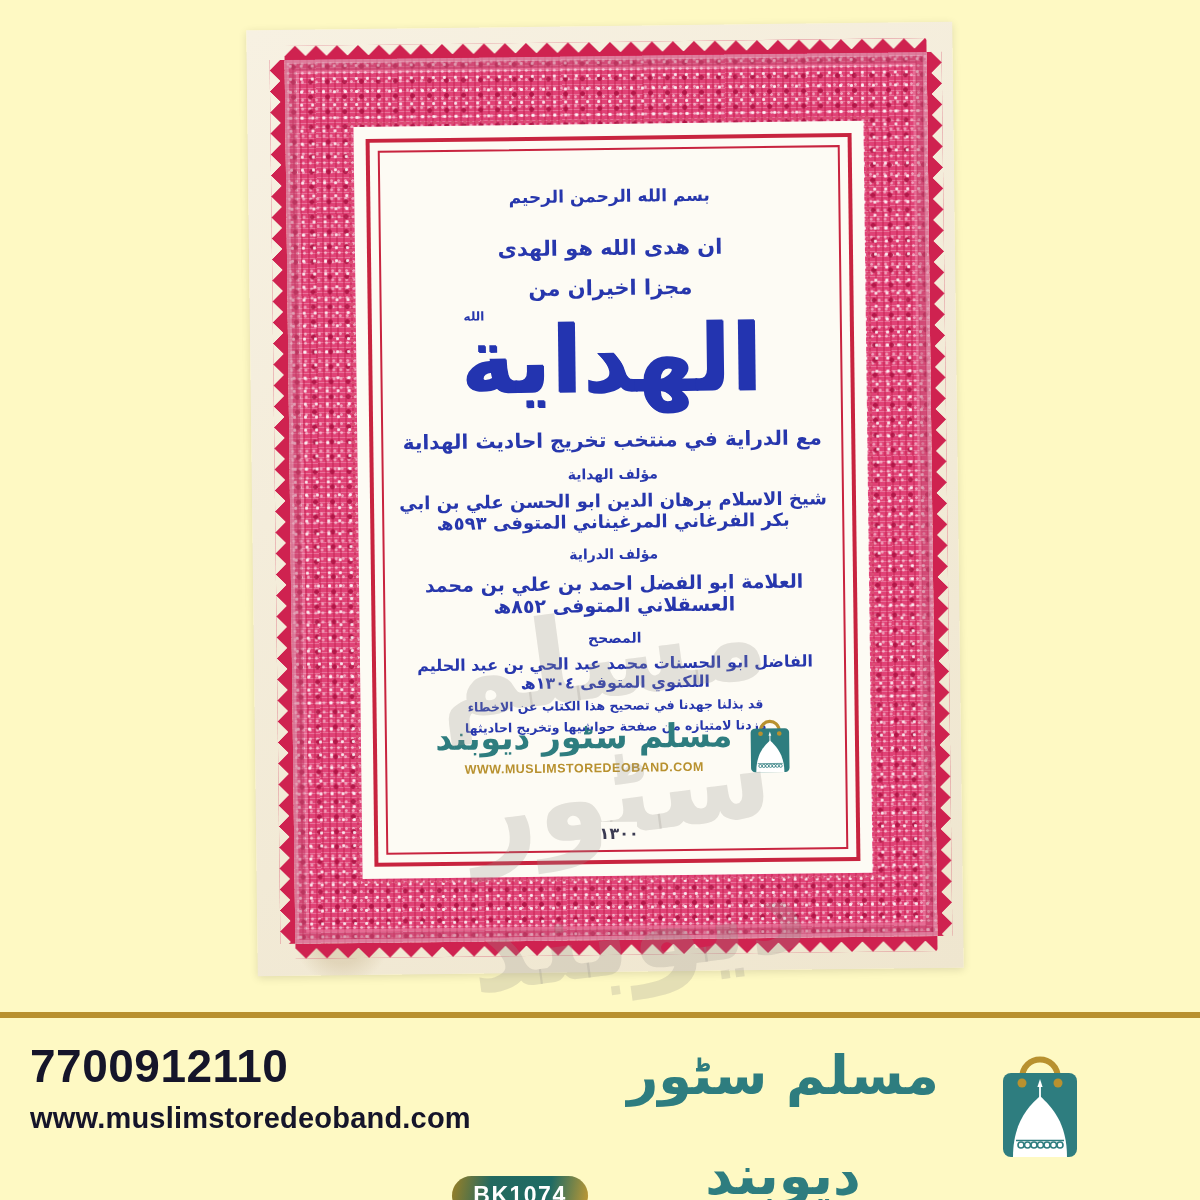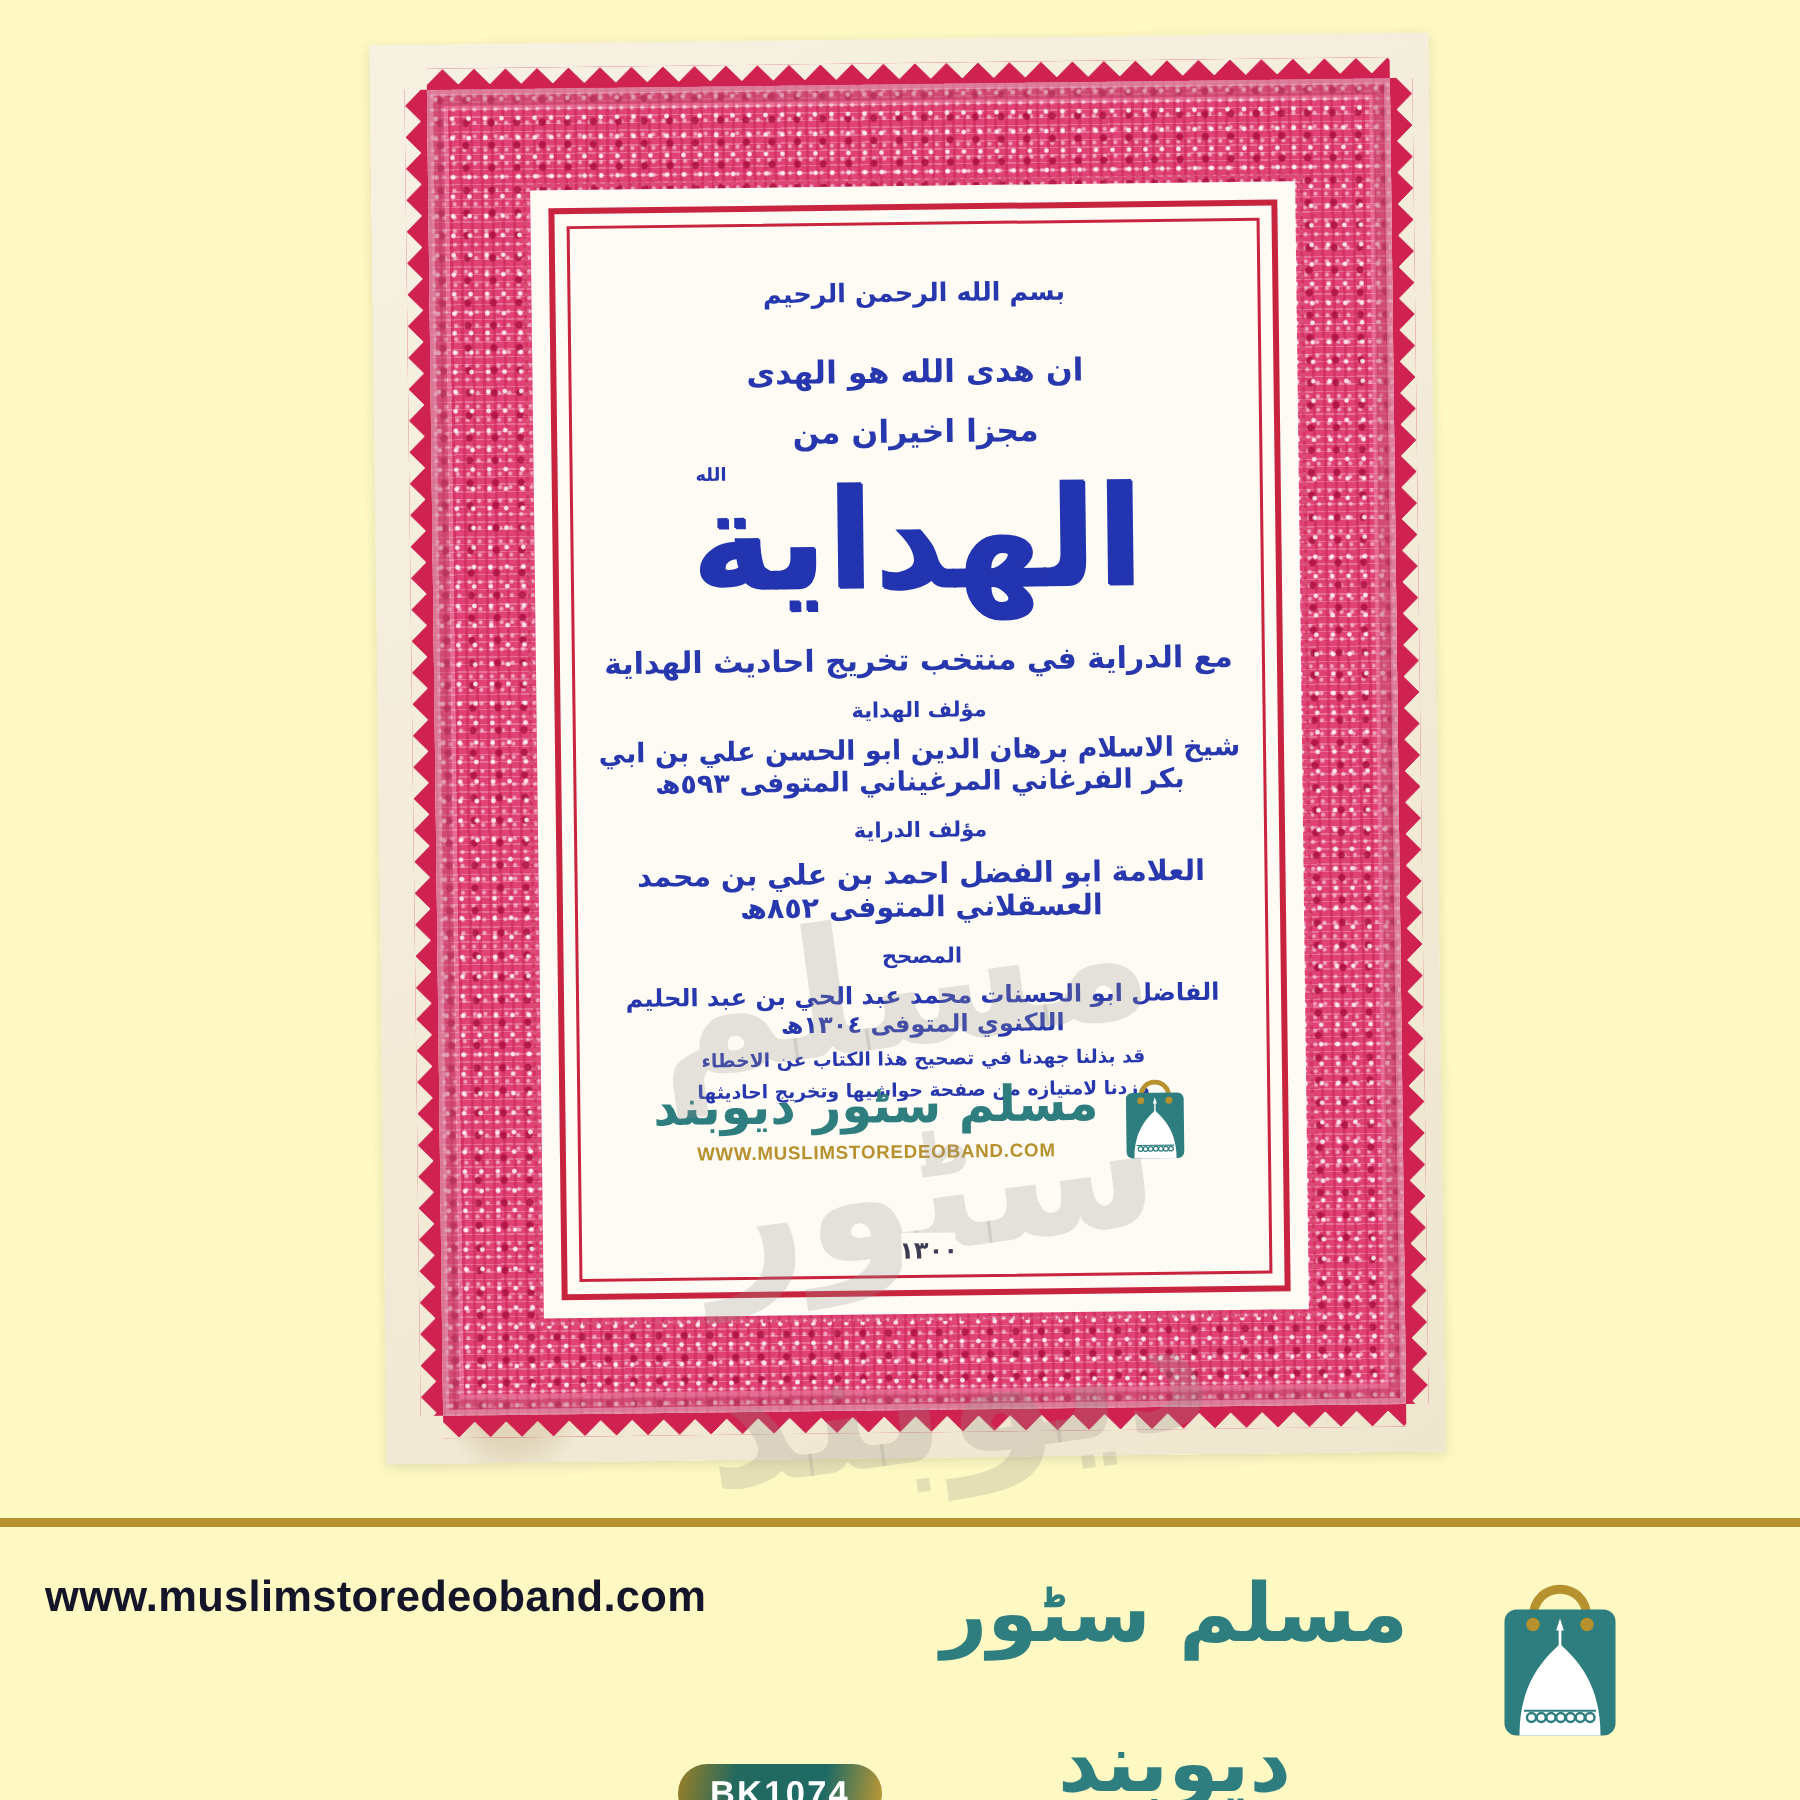--- a/index.html
+++ b/index.html
@@ -172,20 +172,21 @@
       </div>
     </div>
 
     <div class="ar watermark">مسلم سٹور دیوبند</div>
     <div class="ar year-stamp">۱۳۰۰</div>
   </div>
 
   <div class="gold-line"></div>
 
   <div class="contact">
+    <div class="phone">7700912110</div>
     <div class="site">www.muslimstoredeoband.com</div>
   </div>
 
   <div class="sku-badge">BK1074</div>
 
   <div class="brand">
     <div class="ar callig">مسلم سٹور دیوبند</div>
 
   </div>
 

